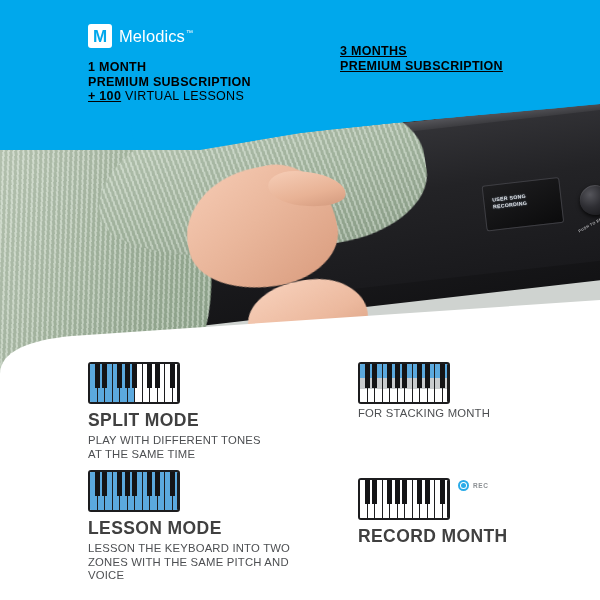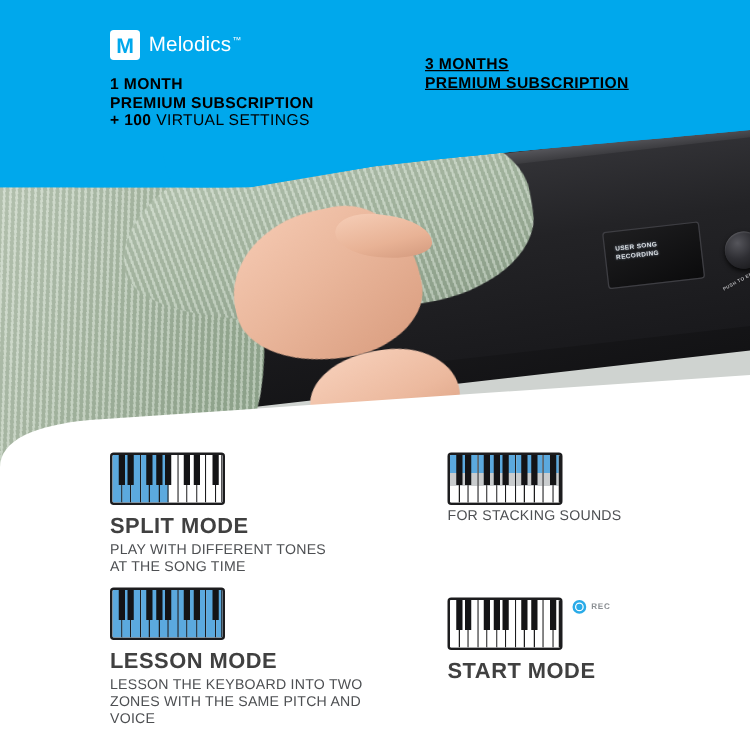--- a/index.html
+++ b/index.html
@@ -171,21 +171,21 @@
   }
   .sk-dot {
     width: 11px; height: 11px; border-radius: 50%; background: #fff;
     display: inline-block; margin: 5px 1.5px 0 1.5px;
   }
 
   .promo { position: absolute; color: #000000; line-height: 14.5px; }
   .promo .l1 { font-size: 12.5px; font-weight: bold; letter-spacing: .3px; }
   .promo .l2 { font-size: 12.5px; font-weight: bold; letter-spacing: .3px; }
   .promo .l3 { font-size: 12.5px; font-weight: normal; letter-spacing: .3px; }
-  .promo .l3 b { font-weight: bold; }
+  .promo .l3 b { font-weight: bold; text-decoration: underline; }
 
   
   .panel-wrap { position: absolute; left: 0; top: 300px; width: 600px; height: 300px; z-index: 7; }
   .panel-wrap svg { display:block; width: 600px; height: 300px; }
 
   .features {
     position: absolute; left: 0; top: 300px; width: 600px; height: 300px; z-index: 8;
   }
   .feature { position: absolute; }
 
@@ -319,21 +319,21 @@
     <div class="logo-row" style="left:88px; top:24px;">
       <div class="melodics-mark">M</div>
       <div class="melodics-word">
         <span>Melodics</span><span class="tm">™</span>
       </div>
     </div>
 
     <div class="promo" style="left:88px; top:60px;">
       <div class="l1">1 MONTH</div>
       <div class="l2">PREMIUM SUBSCRIPTION</div>
-      <div class="l3"><b>+ 100</b><span> VIRTUAL SETTINGS</span></div>
+      <div class="l3"><b>+ 100</b><span> VIRTUAL LESSONS</span></div>
     </div>
 
 
     <div class="promo" style="left:340px; top:44px;text-decoration:underline;">
       <div class="l1">3 MONTHS</div>
       <div class="l2">PREMIUM SUBSCRIPTION</div>
     </div>
   </div>
 
   <div class="panel-wrap">
@@ -364,21 +364,21 @@
           <div class="bk" style="left:27.1px;"></div>
           <div class="bk" style="left:34.6px;"></div>
           <div class="bk" style="left:42.1px;"></div>
           <div class="bk" style="left:57.1px;"></div>
           <div class="bk" style="left:64.6px;"></div>
           <div class="bk" style="left:79.6px;"></div>
         </div>
       </div>
       <div class="f-title">SPLIT MODE</div>
       <div class="f-desc">PLAY WITH DIFFERENT TONES
-AT THE SONG TIME</div>
+AT THE SAME TIME</div>
     </div>
 
     <div class="feature" style="left:358px; top:62px;">
       <div class="kb-icon" style="width:92px; height:42px;">
         <div class="kb-frame">
           <div class="wk" style="left:0px;  width:7.5px; background:linear-gradient(180deg,#5BA9DE 0 38%,#c9ccce 38% 66%,#ffffff 66% 100%);"></div>
           <div class="wk" style="left:7.5px; width:7.5px; background:linear-gradient(180deg,#5BA9DE 0 38%,#c9ccce 38% 66%,#ffffff 66% 100%);"></div>
           <div class="wk" style="left:15px; width:7.5px; background:linear-gradient(180deg,#5BA9DE 0 38%,#c9ccce 38% 66%,#ffffff 66% 100%);"></div>
           <div class="wk" style="left:22.5px;width:7.5px; background:linear-gradient(180deg,#5BA9DE 0 38%,#c9ccce 38% 66%,#ffffff 66% 100%);"></div>
           <div class="wk" style="left:30px; width:7.5px; background:linear-gradient(180deg,#5BA9DE 0 38%,#c9ccce 38% 66%,#ffffff 66% 100%);"></div>
@@ -392,21 +392,21 @@
           <div class="bk" style="left:4.6px;"></div>
           <div class="bk" style="left:12.1px;"></div>
           <div class="bk" style="left:27.1px;"></div>
           <div class="bk" style="left:34.6px;"></div>
           <div class="bk" style="left:42.1px;"></div>
           <div class="bk" style="left:57.1px;"></div>
           <div class="bk" style="left:64.6px;"></div>
           <div class="bk" style="left:79.6px;"></div>
         </div>
       </div>
-      <div class="f-desc">FOR STACKING SOUNDS</div>
+      <div class="f-desc">FOR STACKING MONTH</div>
     </div>
 
     <div class="feature" style="left:88px; top:170px;">
       <div class="kb-icon" style="width:92px; height:42px;">
         <div class="kb-frame">
           <div class="wk" style="left:0px;  width:7.5px; background:#5BA9DE;"></div>
           <div class="wk" style="left:7.5px; width:7.5px; background:#5BA9DE;"></div>
           <div class="wk" style="left:15px; width:7.5px; background:#5BA9DE;"></div>
           <div class="wk" style="left:22.5px;width:7.5px; background:#5BA9DE;"></div>
           <div class="wk" style="left:30px; width:7.5px; background:#5BA9DE;"></div>
@@ -457,17 +457,17 @@
           <div class="bk" style="left:64.6px;"></div>
           <div class="bk" style="left:79.6px;"></div>
         </div>
       </div>
       <div class="rec-badge" style="left:100px; top:2px;">
         <div class="rec-ring">
           <div class="rec-dot"></div>
         </div>
         <div class="rec-text">REC</div>
       </div>
-      <div class="f-title">START MODE</div>
+      <div class="f-title">RECORD MONTH</div>
     </div>
 
   </div>
 </div>
 
 </body></html>

